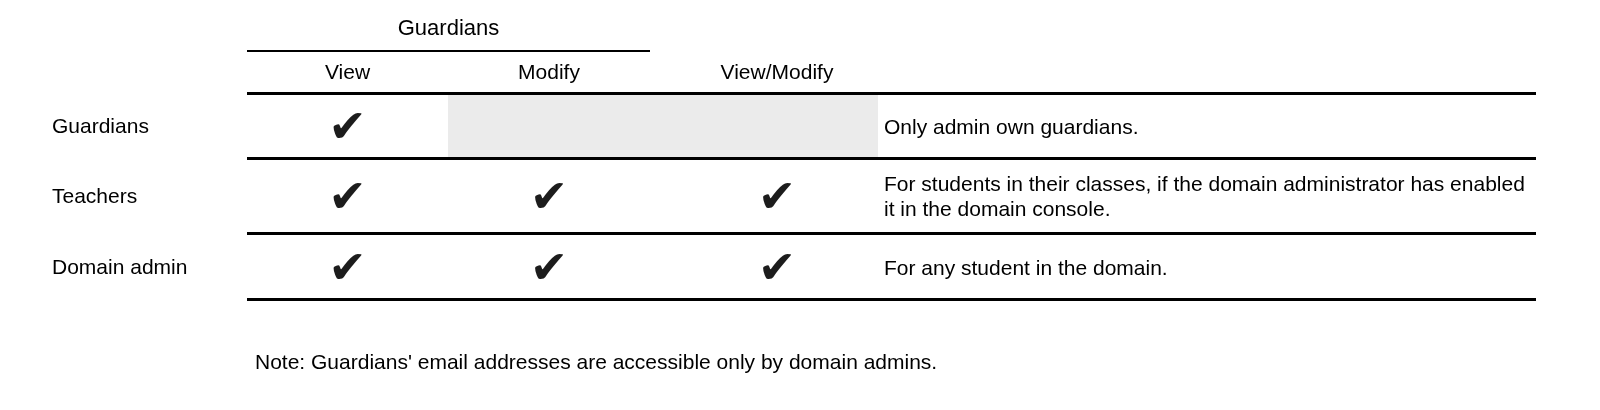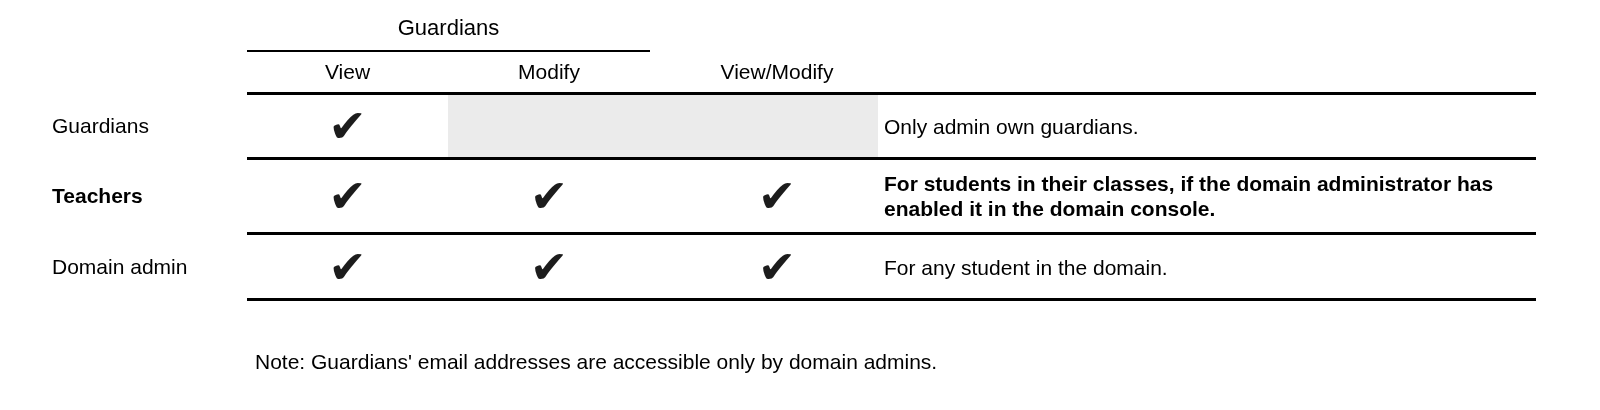--- a/index.html
+++ b/index.html
@@ -46,21 +46,21 @@
     height: 3px;
     background: #000000;
   }
   .l-header { top: 92px; }
   .l-r1 { top: 157px; }
   .l-r2 { top: 232px; }
   .l-r3 { top: 298px; }
   
   .row { position: absolute; left: 0; width: 1600px; }
   .row-students { top: 95px;  height: 62px; }
-  .row-teachers { top: 160px; height: 72px; font-weight: bold; }
+  .row-teachers { top: 160px; height: 72px; }
   .row-admin    { top: 236px; height: 62px; }
   .rlabel {
     position: absolute;
     left: 52px;
     top: 0;
     height: 100%;
     display: flex;
     align-items: center;
     font-size: 21px;
     white-space: nowrap;

